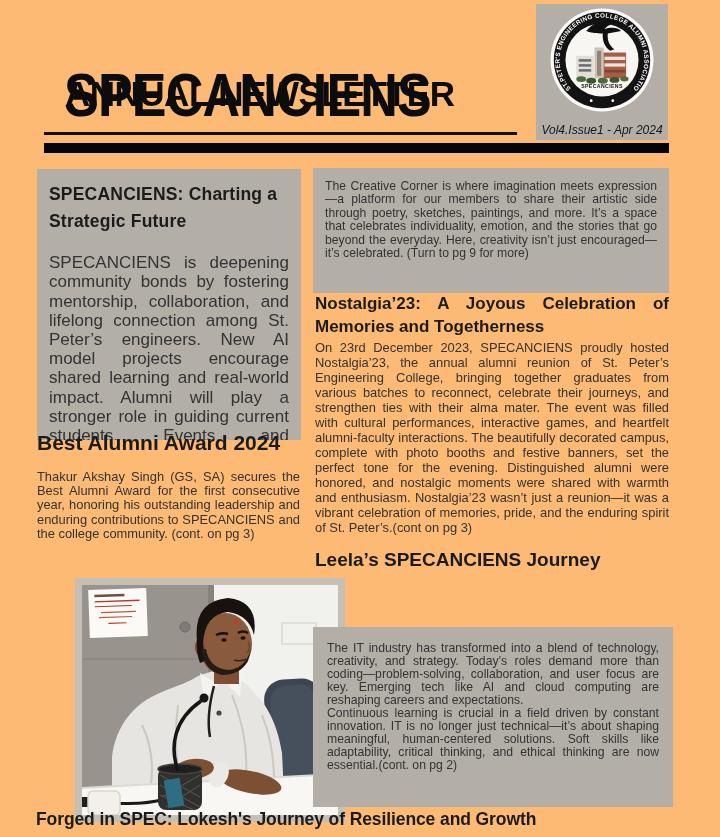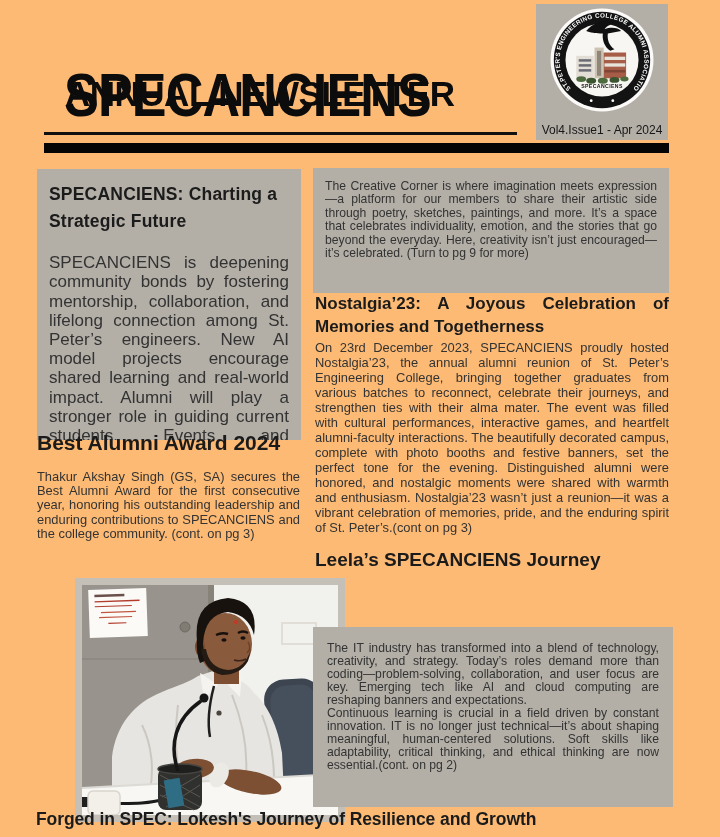--- a/index.html
+++ b/index.html
@@ -10,21 +10,21 @@
   .masthead-title{left:64px;top:19px;font-size:62px;font-weight:800;line-height:1.1;
         letter-spacing:-1px;color:#0c0c0c;white-space:nowrap;}
   .masthead-title .squeeze{display:inline-block;transform:scaleX(.84);transform-origin:0 50%;}
   .masthead-sub{left:65px;top:74px;font-size:35px;font-weight:800;letter-spacing:-.5px;
         color:#0c0c0c;white-space:nowrap;}
   .thin-rule{left:44px;top:132px;width:473px;height:3px;background:#101010;}
   .thick-bar{left:44px;top:143px;width:625px;height:10px;background:#050505;}
   .logo-box{left:536px;top:4px;width:132px;height:136px;background:#b3afa7;}
   .logo-svg{position:absolute;left:12px;top:2px;width:108px;height:108px;}
   .issue-line{position:absolute;left:0;bottom:3px;width:100%;text-align:center;
-        font-size:12px;color:#171717;letter-spacing:0;}
+        font-size:12px;color:#171717;letter-spacing:0;font-style:italic;}
   
   .gray-box{background:#b3afa7;box-sizing:border-box;overflow:hidden;}
   h2,h3,p{margin:0;}
   .hd{font-weight:800;color:#1b1b1b;}
   .body-txt{text-align:justify;color:#333333;}
   
   .box-charting{left:37px;top:169px;width:264px;height:271px;padding:12px 12px;}
   .charting-title{font-size:17.5px;line-height:1.55;letter-spacing:.2px;}
   .charting-body{margin-top:18px;font-size:17px;line-height:1.13;}
   .charting-cont{margin-top:20px;font-size:12.4px;color:#2e2e2e;}
@@ -187,19 +187,19 @@
   <section class="abs gray-box box-creativity">
     <p class="body-txt creativity-body">The Creative Corner is where imagination meets expression—a platform for our members to share their artistic side through poetry, sketches, paintings, and more. It’s a space that celebrates individuality, emotion, and the stories that go beyond the everyday. Here, creativity isn’t just encouraged—it’s celebrated. (Turn to pg 9 for more)</p>
   </section>
 
   <h2 class="abs hd nostalgia-title">Nostalgia’23: A Joyous Celebration of Memories and Togetherness</h2>
   <p class="abs body-txt nostalgia-body">On 23rd December 2023, SPECANCIENS proudly hosted Nostalgia’23, the annual alumni reunion of St. Peter’s Engineering College, bringing together graduates from various batches to reconnect, celebrate their journeys, and strengthen ties with their alma mater. The event was filled with cultural performances, interactive games, and heartfelt alumni-faculty interactions. The beautifully decorated campus, complete with photo booths and festive banners, set the perfect tone for the evening. Distinguished alumni were honored, and nostalgic moments were shared with warmth and enthusiasm. Nostalgia’23 wasn’t just a reunion—it was a vibrant celebration of memories, pride, and the enduring spirit of St. Peter’s.(cont on pg 3)</p>
 
   <h2 class="abs hd leela-title">Leela’s SPECANCIENS Journey</h2>
 
   <section class="abs gray-box box-it">
-    <p class="body-txt it-body">The IT industry has transformed into a blend of technology, creativity, and strategy. Today’s roles demand more than coding—problem-solving, collaboration, and user focus are key. Emerging tech like AI and cloud computing are reshaping banners and expectations.</p>
+    <p class="body-txt it-body">The IT industry has transformed into a blend of technology, creativity, and strategy. Today’s roles demand more than coding—problem-solving, collaboration, and user focus are key. Emerging tech like AI and cloud computing are reshaping careers and expectations.</p>
     <p class="body-txt it-body" style="margin-top:0;">Continuous learning is crucial in a field driven by constant innovation. IT is no longer just technical—it’s about shaping meaningful, human-centered solutions. Soft skills like adaptability, critical thinking, and ethical thinking are now essential.(cont. on pg 2)</p>
   </section>
 
   <h2 class="abs hd forged-title">Forged in SPEC: Lokesh's Journey of Resilience and Growth</h2>
 
 </div>
 
 </body></html>

